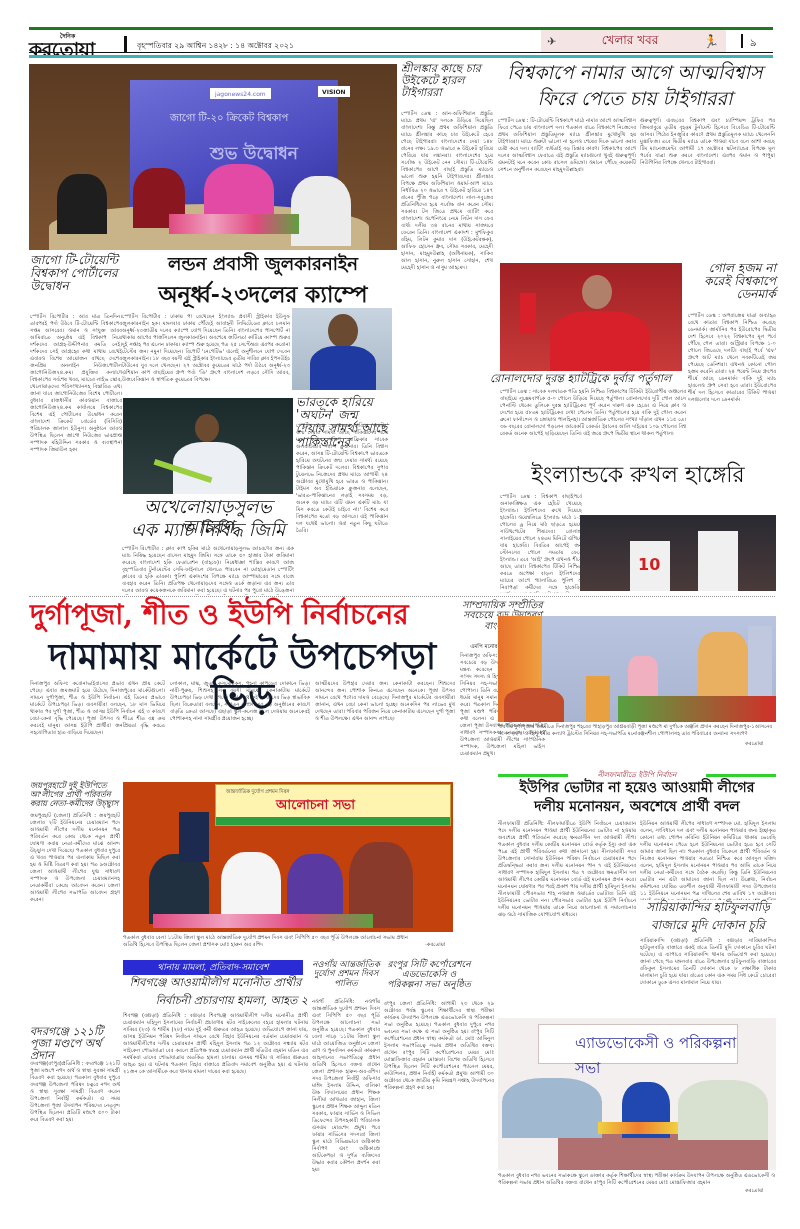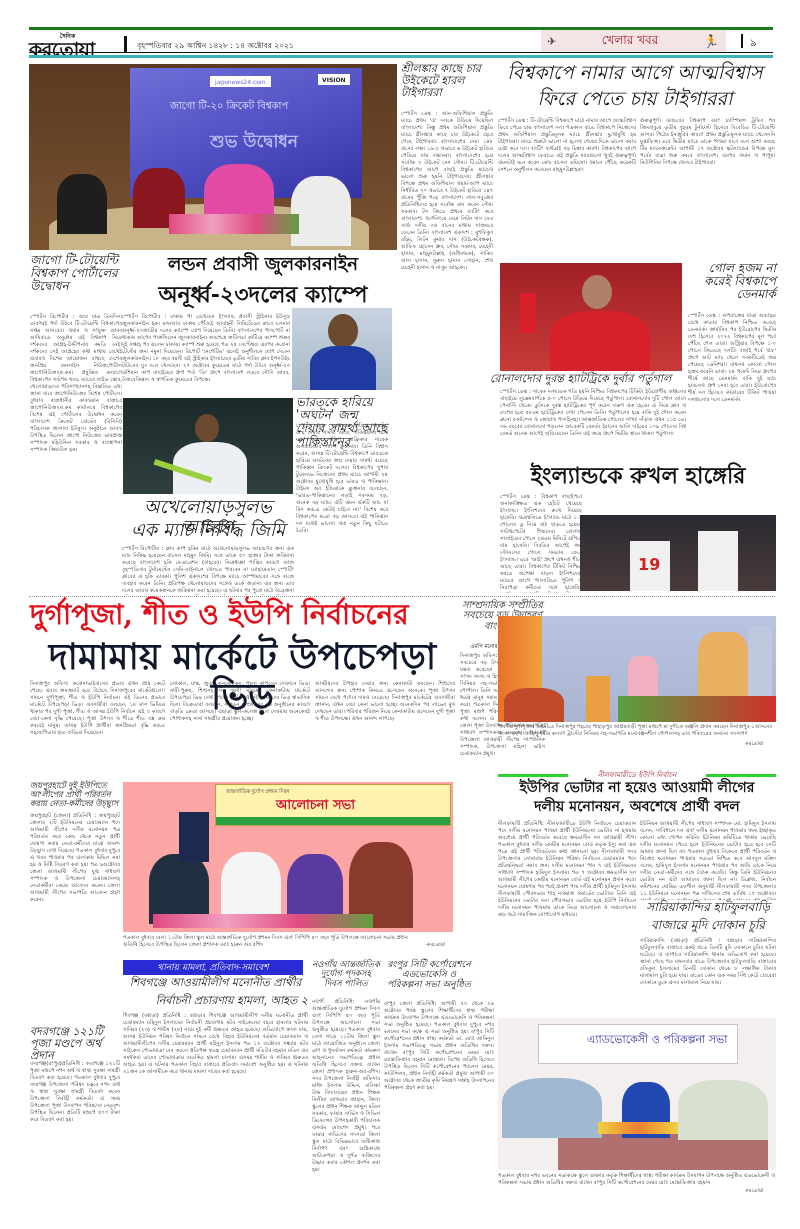--- a/index.html
+++ b/index.html
@@ -22,21 +22,21 @@
 <div class="abs" style="left:29px;top:55px;width:744px;height:3px;background:#3bb4b8"></div>
 <div class="abs" style="left:541px;top:30px;width:185px;height:22px;background:#f4e4e4;display:flex;align-items:center;justify-content:space-between;padding:0 6px">
   <span style="font-size:11px;color:#444">✈</span>
   <span style="color:#a0182a;font-size:12px">খেলার খবর</span>
   <span style="font-size:13px">🏃</span>
 </div>
 <div class="abs" style="left:741px;top:34px;width:2px;height:14px;background:#111"></div>
 <div class="abs" style="left:750px;top:35px;font-size:10px">৯</div>
 
 <div class="abs photo" style="left:29px;top:64px;width:368px;height:186px;background:linear-gradient(180deg,#5a3a22 0%,#7a5230 100%)">
-  <div class="abs" style="left:101px;top:4px;width:232px;height:130px;background:linear-gradient(160deg,#6f6fd8 0%,#4c4cc0 60%,#3232a0 100%)">
+  <div class="abs" style="left:101px;top:16px;width:208px;height:130px;background:linear-gradient(160deg,#6f6fd8 0%,#4c4cc0 60%,#3232a0 100%)">
     <div class="abs" style="left:80px;top:8px;background:#fff;color:#6a6ad0;font-size:6px;padding:2px 5px">jagonews24.com</div>
     <div class="abs" style="left:188px;top:6px;background:#fff;color:#222;font-size:6px;font-weight:bold;padding:2px 4px">VISION</div>
     <div class="abs" style="left:40px;top:30px;color:#e8e8ff;font-size:10px">জাগো টি-২০ ক্রিকেট বিশ্বকাপ</div>
     <div class="abs" style="left:80px;top:60px;color:#b8b8f0;font-size:17px;font-weight:bold">শুভ উদ্বোধন</div>
   </div>
   <div class="abs" style="left:20px;top:140px;width:320px;height:46px;background:#c9b48a;border-radius:50% 50% 0 0"></div>
   <div class="abs" style="left:28px;top:110px;width:50px;height:60px;background:#1e1e1e;border-radius:40% 40% 0 0"></div>
   <div class="abs" style="left:104px;top:104px;width:52px;height:60px;background:#8a1620;border-radius:40% 40% 0 0"></div>
   <div class="abs" style="left:175px;top:100px;width:70px;height:66px;background:#e24aa6;border-radius:40% 40% 0 0"></div>
   <div class="abs" style="left:262px;top:112px;width:60px;height:70px;background:#ececec;border-radius:40% 40% 0 0"></div>
@@ -78,41 +78,41 @@
   <div class="abs" style="left:82px;top:12px;width:30px;height:34px;background:#b0806a;border-radius:50%"></div>
   <div class="abs" style="left:50px;top:48px;width:100px;height:60px;background:#d8202a;border-radius:40% 40% 0 0"></div>
   <div class="abs" style="left:20px;top:30px;width:16px;height:40px;background:#d8202a"></div>
 </div>
 <div class="abs head" style="left:488px;top:373px;width:185px;font-size:11px;text-align:center">রোনালদোর দুরন্ত হ্যাটট্রিকে দুর্বার পর্তুগাল</div>
 <div class="abs body-text" style="left:500px;top:388px;width:186px;height:70px">স্পোর্টস ডেস্ক : সাবেক দলঘাতক গতি হয়নি নিশ্চিত বিশ্বকাপের টিকিট। ইউরোপীয় অঞ্চলের বাছাইয়ে লুক্সেমবার্গকে ৫-০ গোলে উড়িয়ে দিয়েছে পর্তুগাল। রোনালদোর দুটি গোল আসে পেনাল্টি থেকে। তুলিকে দুরন্ত হ্যাটট্রিকের পূর্ণ করেন দারুণ এক হেডে। এ নিয়ে ক্লাব ও দেশের হয়ে ৫৮তম হ্যাটট্রিকের দেখা পেলেন তিনি। পর্তুগালের হয়ে বাকি দুই গোল করেন ব্রুনো ফার্নান্দেস ও জোয়াও পালহিনহা। আন্তর্জাতিক গোলের সংখ্যা দাঁড়াল এখন ১১৫ তে। ৩৬ বছরের রোনালদো গড়লেন আরেকটি রেকর্ড। ইরানের আলি দাইয়ের ১০৯ গোলের বিশ্ব রেকর্ড অনেক আগেই ছাড়িয়েছেন তিনি। এই জয়ে গ্রুপে দ্বিতীয় স্থানে থাকল পর্তুগাল।</div>
 
 <div class="abs head" style="left:690px;top:262px;width:86px;font-size:12px;text-align:right">গোল হজম না করেই বিশ্বকাপে ডেনমার্ক</div>
 <div class="abs body-text" style="left:688px;top:312px;width:88px;height:150px">স্পোর্টস ডেস্ক : অপরাজেয় যাত্রা অব্যাহত রেখে কাতার বিশ্বকাপ নিশ্চিত করেছে ডেনমার্ক। জার্মানির পর ইউরোপের দ্বিতীয় দেশ হিসেবে ২০২২ বিশ্বকাপের মূল পর্বে পৌঁছে গেল তারা। অস্ট্রিয়ার বিপক্ষে ১-০ গোলে জিতেছে দলটি। বাছাই পর্বে 'এফ' গ্রুপে আট ম্যাচ খেলে সবকটিতেই জয় পেয়েছে ডেনিশরা। এখনও কোনো গোল হজম করেনি তারা। ২৪ পয়েন্ট নিয়ে গ্রুপের শীর্ষে আছে ডেনমার্ক। বাকি দুই ম্যাচ হারলেও গ্রুপ সেরা হবে তারা। ইউরোপের শীর্ষ দল হিসেবে কাতারের টিকিট পাওয়া দলগুলোর দলে ডেনমার্ক।</div>
 
-<div class="abs head" style="left:500px;top:463px;width:276px;font-size:22px;text-align:center;font-style:normal;font-weight:bold">ইংল্যান্ডকে রুখল হাঙ্গেরি</div>
+<div class="abs head" style="left:500px;top:463px;width:276px;font-size:22px;text-align:center;font-style:normal;font-weight:normal">ইংল্যান্ডকে রুখল হাঙ্গেরি</div>
 <div class="abs body-text" style="left:500px;top:493px;width:82px;height:100px">স্পোর্টস ডেস্ক : বিশ্বকাপ বাছাইপর্বে অনাকাঙ্ক্ষিত এক হোঁচট খেয়েছে ইংল্যান্ড। ইংলিশদের রুখে দিয়েছে হাঙ্গেরি। ওয়েম্বলিতে ইংল্যান্ড মাঠে ১-১ গোলের ড্র নিয়ে মাঠ ছাড়তে হয়েছে সাউথগেটের শিষ্যদের। রোলান্ড সালাইয়ের গোলে ২৪তম মিনিটে এগিয়ে যায় হাঙ্গেরি। বিরতির আগেই জন স্টোনসের গোলে সমতায় ফেরে ইংল্যান্ড। তবে 'আই' গ্রুপে এখনও শীর্ষে আছে তারা। বিশ্বকাপের টিকিট নিশ্চিত করতে অপেক্ষা বাড়ল ইংলিশদের। ম্যাচের আগে গ্যালারিতে পুলিশ ও নিরাপত্তা কর্মীদের সঙ্গে হাঙ্গেরির সমর্থকদের মারামারির ঘটনাও ঘটে।</div>
 <div class="abs photo" style="left:580px;top:515px;width:196px;height:76px;background:linear-gradient(180deg,#2a2a32 0%,#4a3a3a 100%)">
   <div class="abs" style="left:50px;top:26px;width:40px;height:50px;background:#f0f0f0">
-      <span style="color:#d02020;font-size:16px;font-weight:bold;position:absolute;left:8px;top:14px">19</span>
+      <span style="color:#d02020;font-size:16px;font-weight:bold;position:absolute;left:8px;top:14px">10</span>
     </div>
   <div class="abs" style="left:118px;top:16px;width:40px;height:60px;background:#f0f0f0"></div>
 </div>
 
 <div class="abs" style="left:29px;top:596px;width:746px;height:1px;border-top:1px dotted #999"></div>
 
 <div class="abs head" style="left:30px;top:600px;width:425px;font-size:28px;color:#e2101a;text-align:left;font-style:normal;font-weight:bold">দুর্গাপূজা, শীত ও ইউপি নির্বাচনের</div>
 <div class="abs head" style="left:30px;top:637px;width:425px;font-size:36px;color:#0f172a;text-align:center;font-style:normal;font-weight:bold">দামামায় মার্কেটে উপচেপড়া ভিড়</div>
 <div class="abs body-text" style="left:30px;top:680px;width:135px;height:100px">দিনাজপুর অফিস: করোনাভাইরাসের প্রভাব এখন প্রায় কেটে গেছে। এবার জমজমাট হয়ে উঠেছে দিনাজপুরের মার্কেটগুলো। সামনে দুর্গাপূজা, শীত ও ইউপি নির্বাচন। এই তিনের প্রভাবে মার্কেটে উপচেপড়া ভিড়। ব্যবসায়ীরা বলছেন, ১৮ মাস ভিমিয়ে থাকার পর দুর্গা পূজা, শীত ও আসন্ন ইউপি নির্বাচন এই ৩ কারণে বেচা-কেনা বৃদ্ধি পেয়েছে। পূজা উৎসব ও শীতে শীত বস্ত্র ক্রয় করবেই মানুষ। আসন্ন ইউপি প্রার্থীরা জনপ্রিয়তা বৃদ্ধি করতে সহযোগিতার হাত বাড়িয়ে দিয়েছেন।</div>
 <div class="abs body-text" style="left:170px;top:680px;width:140px;height:100px">লোকাল, মাস্ক, জুতা, কসমেটিকস, গহনা কাপড়ের দোকানে ভিড়। নারী-পুরুষ, শিশুসহ সব বয়সী মানুষের কেনাকাটায় মার্কেটে উপচেপড়া ভিড় দেখা গেছে। সকাল থেকেই ক্রেতাদের ভিড় স্বাভাবিক ছিল। বিক্রেতারা বলছেন, সনাতন সম্প্রদায়ের বড় অনুষ্ঠানের কারণে বাড়তি ক্রেতা আসছে। এছাড়া স্কুল-কলেজ খুলে দেওয়ায় অনেকেরই পোশাকসহ নানা সামগ্রীর প্রয়োজন হচ্ছে।</div>
 <div class="abs body-text" style="left:315px;top:680px;width:140px;height:100px">আত্মীয়দের উপহার দেয়ার জন্য কেনাকাটা করছেন। শিশুদের আনন্দের জন্য পোশাক কিনতে এসেছেন অনেকে। পূজা উৎসব সামনে রেখে পণ্যের দামও বেড়েছে। দিনাজপুর মার্কেটের ব্যবসায়ীরা জানান, এখন বেচা কেনা ভালো হচ্ছে। অনেকদিন পর লাভের মুখ দেখছেন তারা। পরিবার পরিজন নিয়ে কেনাকাটায় এসেছেন দুর্গা পূজা ও শীত উপলক্ষে। এখন আনন্দ লাগছে।</div>
 
 <div class="abs head" style="left:30px;top:782px;width:90px;font-size:8px">জয়পুরহাটে দুই ইউপিতে আ'লীগের প্রার্থী পরিবর্তন করায় নেতা-কর্মীদের উচ্ছ্বাস</div>
 <div class="abs body-text" style="left:30px;top:812px;width:90px;height:212px">জয়পুরহাট (জেলা) প্রতিনিধি : জয়পুরহাট জেলার ২টি ইউনিয়নের চেয়ারম্যান পদে আওয়ামী লীগের দলীয় মনোনয়ন পত্র পরিবর্তন করে কেন্দ্র থেকে নতুন প্রার্থী ঘোষণা করায় নেতা-কর্মীদের মাঝে আনন্দ উচ্ছ্বাস দেখা দিয়েছে। গতকাল বুধবার দুপুরে এ খবর পাওয়ার পর এলাকায় মিছিল করা হয় ও মিষ্টি বিতরণ করা হয়। গত ৯অক্টোবর জেলা আওয়ামী লীগের যুগ্ম সাধারণ সম্পাদক ও উপজেলা চেয়ারম্যানসহ নেতাকর্মীরা কেন্দ্রে আবেদন করেন। জেলা আওয়ামী লীগের সভাপতি আবেদন গ্রহণ করেন।</div>
 
-<div class="abs photo" style="left:123px;top:782px;width:330px;height:150px;background:#fca5a5">
+<div class="abs photo" style="left:123px;top:782px;width:330px;height:150px;background:#c2410c">
   <div class="abs" style="left:92px;top:2px;width:236px;height:42px;background:#fff3b0;border:1px solid #c0a040">
     <div class="abs" style="left:10px;top:3px;font-size:5px;color:#333">আন্তর্জাতিক দুর্যোগ প্রশমন দিবস</div>
     <div class="abs" style="left:60px;top:10px;font-size:13px;color:#d01030;font-weight:bold">আলোচনা সভা</div>
     <div class="abs" style="left:0;top:32px;width:100%;height:8px;background:#2aa040"></div>
   </div>
   <div class="abs" style="left:26px;top:72px;width:60px;height:70px;background:#203040;border-radius:40% 40% 0 0"></div>
   <div class="abs" style="left:98px;top:70px;width:60px;height:72px;background:#f5f5f5;border-radius:40% 40% 0 0"></div>
   <div class="abs" style="left:164px;top:72px;width:56px;height:72px;background:#5a3aa0;border-radius:40% 40% 0 0"></div>
   <div class="abs" style="left:226px;top:60px;width:64px;height:86px;background:#8a3a2a;border-radius:40% 40% 0 0"></div>
   <div class="abs" style="left:56px;top:30px;width:30px;height:50px;background:#1c2a50"></div>
@@ -122,21 +122,21 @@
 <div class="abs cap" style="left:425px;top:941px">-করতোয়া</div>
 
 <div class="abs head" style="left:30px;top:1026px;width:90px;font-size:11px">বদরগঞ্জে ১২১টি পূজা মণ্ডপে অর্থ প্রদান</div>
 <div class="abs body-text" style="left:30px;top:1060px;width:90px;height:160px">বদরগঞ্জ(রংপুর)প্রতিনিধি : বদরগঞ্জে ১২১টি পূজা মণ্ডপে নগদ অর্থ ও স্বাস্থ্য সুরক্ষা সামগ্রী বিতরণ করা হয়েছে। গতকাল বুধবার দুপুরে বদরগঞ্জ উপজেলা পরিষদ চত্বরে নগদ অর্থ ও স্বাস্থ্য সুরক্ষা সামগ্রী বিতরণ করেন উপজেলা নির্বাহী কর্মকর্তা। এ সময় উপজেলা পূজা উদযাপন পরিষদের নেতৃবৃন্দ উপস্থিত ছিলেন। প্রতিটি মণ্ডপে ৫০০ টাকা করে বিতরণ করা হয়।</div>
 
 <div class="abs" style="left:123px;top:960px;width:180px;height:15px;background:#2b2bd6;color:#fff;font-size:9px;font-style:italic;text-align:center;line-height:15px">থানায় মামলা, প্রতিবাদ-সমাবেশ</div>
 <div class="abs head" style="left:123px;top:977px;width:185px;font-size:11px;text-align:center">শিবগঞ্জে আওয়ামীলীগ মনোনীত প্রার্থীর</div>
 <div class="abs head" style="left:123px;top:995px;width:185px;font-size:11px;text-align:right">নির্বাচনী প্রচারণায় হামলা, আহত ২</div>
 <div class="abs body-text" style="left:123px;top:1012px;width:185px;height:210px">শিবগঞ্জ (বগুড়া) প্রতিনিধি : বগুড়ার শিবগঞ্জে আওয়ামীলীগ দলীয় মনোনীত প্রার্থী চেয়ারম্যান মহিদুল ইসলামের নির্বাচনী প্রচারণায় মটর সাইকেলের বহরে হামলার ঘটনায় সাব্বির (২৩) ও শামীম (২৮) নামে দুই কর্মী গুরুতর আহত হয়েছে। অভিযোগে জানা যায়, আসন্ন ইউনিয়ন পরিষদ নির্বাচন সামনে রেখে বিহার ইউনিয়নের বর্তমান চেয়ারম্যান ও আওয়ামীলীগের দলীয় চেয়ারম্যান প্রার্থী মহিদুল ইসলাম গত ১২ অক্টোবর সন্ধ্যায় মটর সাইকেল শোভাযাত্রা বের করলে প্রতিপক্ষ স্বতন্ত্র চেয়ারম্যান প্রার্থী মতিউর রহমান মতিন এর সমর্থকরা তাদের শোভাযাত্রায় অতর্কিত হামলা চালায়। এসময় শামীম ও সাব্বির গুরুতর আহত হয়। এ ঘটনায় গতকাল বিহার বাজারে প্রতিবাদ সমাবেশ অনুষ্ঠিত হয়। এ ঘটনায় ২১জন কে আসামীকে করে থানায় মামলা দায়ের করা হয়েছে।</div>
 
-<div class="abs head" style="left:312px;top:960px;width:68px;font-size:8.5px;text-align:center">নওগাঁয় আন্তর্জাতিক দুর্যোগ প্দকসহ দিবস পালিত</div>
+<div class="abs head" style="left:312px;top:960px;width:68px;font-size:8.5px;text-align:center">নওগাঁয় আন্তর্জাতিক দুর্যোগ প্রশমন দিবস পালিত</div>
 <div class="abs body-text" style="left:312px;top:998px;width:68px;height:225px">নওগাঁ প্রতিনিধি: নওগাঁয় আন্তর্জাতিক দুর্যোগ প্রশমন দিবস এবং সিপিপি ৫০ বছর পূর্তি উপলক্ষে আলোচনা সভা অনুষ্ঠিত হয়েছে। গতকাল বুধবার বেলা সাড়ে ১১টায় জিলা স্কুল মাঠে আয়োজিত অনুষ্ঠানে জেলা ত্রাণ ও পুনর্বাসন কর্মকর্তা কামরুল আহসানের সভাপতিত্বে প্রধান অতিথি হিসেবে বক্তব্য রাখেন জেলা প্রশাসক হারুন-অর-রশিদ। সদর উপজেলা নির্বাহী অফিসার মাঈদ ইসলাম উদ্দিন, বালিকা উচ্চ বিদ্যালয়ের প্রধান শিক্ষক নিলীমা আখতার জাহান, জিলা স্কুলের প্রধান শিক্ষক আব্দুল মতিন সরকার, ফায়ার সার্ভিস ও সিভিল ডিফেন্সের উপসহকারী পরিচালক এসএম মোরশেদ প্রমুখ। পরে ফায়ার সার্ভিসের সদস্যরা জিলা স্কুল মাঠে বিভিন্নভাবে অগ্নিকাণ্ড নির্বাপণ এবং অগ্নিকাণ্ডে আটকেপড়া ও দুর্গত ব্যক্তিদের উদ্ধার করার কৌশল প্রদর্শন করা হয়।</div>
 
 <div class="abs head" style="left:460px;top:600px;width:85px;font-size:9.5px;text-align:center">সাম্প্রদায়িক সম্প্রীতির সবচেয়ে বড় উদাহরণ বাংলাদেশ</div>
 <div class="abs" style="left:460px;top:643px;width:85px;font-size:5.5px;text-align:center">এমপি মনোরঞ্জন শীল গোপাল</div>
 <div class="abs body-text" style="left:460px;top:652px;width:85px;height:200px">দিনাজপুর অফিস: সাম্প্রদায়িক সম্প্রীতির সবচেয়ে বড় উদাহরণ বাংলাদেশ বলে মন্তব্য করেছেন দিনাজপুর-১ আসনের সংসদ সদস্য ও হিন্দু ধর্মীয় কল্যাণ ট্রাস্টের সিনিয়র সহ-সভাপতি মনোরঞ্জন শীল গোপাল। তিনি বলেন, বাংলাদেশে সকল ধর্মের মানুষ সমান অধিকার নিয়ে বসবাস করে। গতকাল দিনাজপুর শহরের বিভিন্ন পূজা মণ্ডপ পরিদর্শনকালে তিনি এসব কথা বলেন। এ সময় উপস্থিত ছিলেন জেলা পূজা উদযাপন পরিষদের সভাপতি, সাধারণ সম্পাদকসহ নেতৃবৃন্দ। এছাড়াও উপজেলা আওয়ামী লীগের সাংগঠনিক সম্পাদক, উপজেলা মহিলা ভাইস চেয়ারম্যান প্রমুখ।</div>
 
 <div class="abs photo" style="left:498px;top:616px;width:278px;height:106px;background:linear-gradient(180deg,#b8c4e0 0%,#a8b4d0 100%)">
   <div class="abs" style="left:0;top:0;width:44px;height:106px;background:linear-gradient(90deg,#e8702a,#f0a040)"></div>
   <div class="abs" style="left:200px;top:16px;width:50px;height:70px;background:#e8b060;border-radius:30% 30% 0 0"></div>
   <div class="abs" style="left:130px;top:40px;width:30px;height:40px;background:#f0b0c0;border-radius:30% 30% 0 0"></div>
@@ -158,21 +158,21 @@
 
 <div class="abs head" style="left:384px;top:960px;width:90px;font-size:9px;text-align:center">রংপুর সিটি কর্পোরেশনে এডভোকেসি ও পরিকল্পনা সভা অনুষ্ঠিত</div>
 <div class="abs body-text" style="left:384px;top:1000px;width:110px;height:222px">রংপুর জেলা প্রতিনিধি: আগামী ২৩ থেকে ২৯ অক্টোবর পর্যন্ত স্কুলের শিক্ষার্থীদের স্বাস্থ্য পরীক্ষা কার্যক্রম উদযাপন উপলক্ষে এডভোকেসি ও পরিকল্পনা সভা অনুষ্ঠিত হয়েছে। গতকাল বুধবার দুপুরে নগর ভবনের সভা কক্ষে এ সভা অনুষ্ঠিত হয়। রংপুর সিটি কর্পোরেশনের প্রধান স্বাস্থ্য কর্মকর্তা ডা. মোঃ আমিনুল ইসলাম সভাপতিত্বে সভায় প্রধান অতিথির বক্তব্য রাখেন রংপুর সিটি কর্পোরেশনের মেয়র মোঃ মোস্তাফিজার রহমান মোস্তফা। বিশেষ অতিথি হিসেবে উপস্থিত ছিলেন সিটি কর্পোরেশনের প্যানেল মেয়র, কাউন্সিলর, প্রধান নির্বাহী কর্মকর্তা প্রমুখ। আগামী ৩০ অক্টোবর থেকে জাতীয় কৃমি নিয়ন্ত্রণ সপ্তাহ উদযাপনের পরিকল্পনা গ্রহণ করা হয়।</div>
 
 <div class="abs head" style="left:640px;top:901px;width:136px;font-size:12px;text-align:center">সারিয়াকান্দির হাটফুলবাড়ি</div>
 <div class="abs head" style="left:640px;top:919px;width:136px;font-size:12px;text-align:center">বাজারে মুদি দোকান চুরি</div>
 <div class="abs body-text" style="left:640px;top:937px;width:136px;height:62px">সারিয়াকান্দি (বগুড়া) প্রতিনিধি : বগুড়ার সারিয়াকান্দির হাটফুলবাড়ি বাজারে একই রাতে তিনটি মুদি দোকানে চুরির ঘটনা ঘটেছে। এ ব্যাপারে সারিয়াকান্দি থানায় অভিযোগ করা হয়েছে। জানা গেছে গত মঙ্গলবার রাতে উপজেলার হাটফুলবাড়ি বাজারের রফিকুল ইসলামের তিনটি দোকান থেকে ৮ লক্ষাধিক টাকার মালামাল চুরি হয়ে যায়। রাতের কোন এক সময় সিঁধ কেটে চোরেরা দোকানে ঢুকে এসব মালামাল নিয়ে যায়।</div>
 
 <div class="abs photo" style="left:498px;top:1018px;width:278px;height:152px;background:#f4efef">
   <div class="abs" style="left:40px;top:6px;width:200px;height:40px;background:#fff;border:1px solid #d0c0c0">
-    <div class="abs" style="left:48px;top:6px;font-size:11px;color:#3030a0">এ্যাডভোকেসী ও পরিকল্পনা সভা</div>
+    <div class="abs" style="left:36px;top:6px;font-size:15px;color:#3030a0">এ্যাডভোকেসী ও পরিকল্পনা সভা</div>
   </div>
   <div class="abs" style="left:60px;top:110px;width:210px;height:42px;background:#b07070"></div>
   <div class="abs" style="left:4px;top:60px;width:100px;height:60px;background:#a0b8d0;border-radius:40% 40% 0 0"></div>
   <div class="abs" style="left:124px;top:64px;width:48px;height:56px;background:#2048b0;border-radius:40% 40% 0 0"></div>
   <div class="abs" style="left:180px;top:62px;width:90px;height:60px;background:#d8e0d0;border-radius:40% 40% 0 0"></div>
   <div class="abs" style="left:100px;top:104px;width:80px;height:12px;background:linear-gradient(90deg,#f0d040,#f08030,#f0d040)"></div>
 </div>
 <div class="abs cap" style="left:498px;top:1172px;width:278px;height:22px">গতকাল বুধবার নগর ভবনের সভাকক্ষে স্কুলে ডাক্তার কর্তৃক শিক্ষার্থীদের স্বাস্থ্য পরীক্ষা কার্যক্রম উদযাপন উপলক্ষে অনুষ্ঠিত এডভোকেসী ও পরিকল্পনা সভায় প্রধান অতিথির বক্তব্য রাখেন রংপুর সিটি কর্পোরেশনের মেয়র মোঃ মোস্তাফিজার রহমান</div>
 <div class="abs cap" style="left:745px;top:1187px">করতোয়া</div>
 

